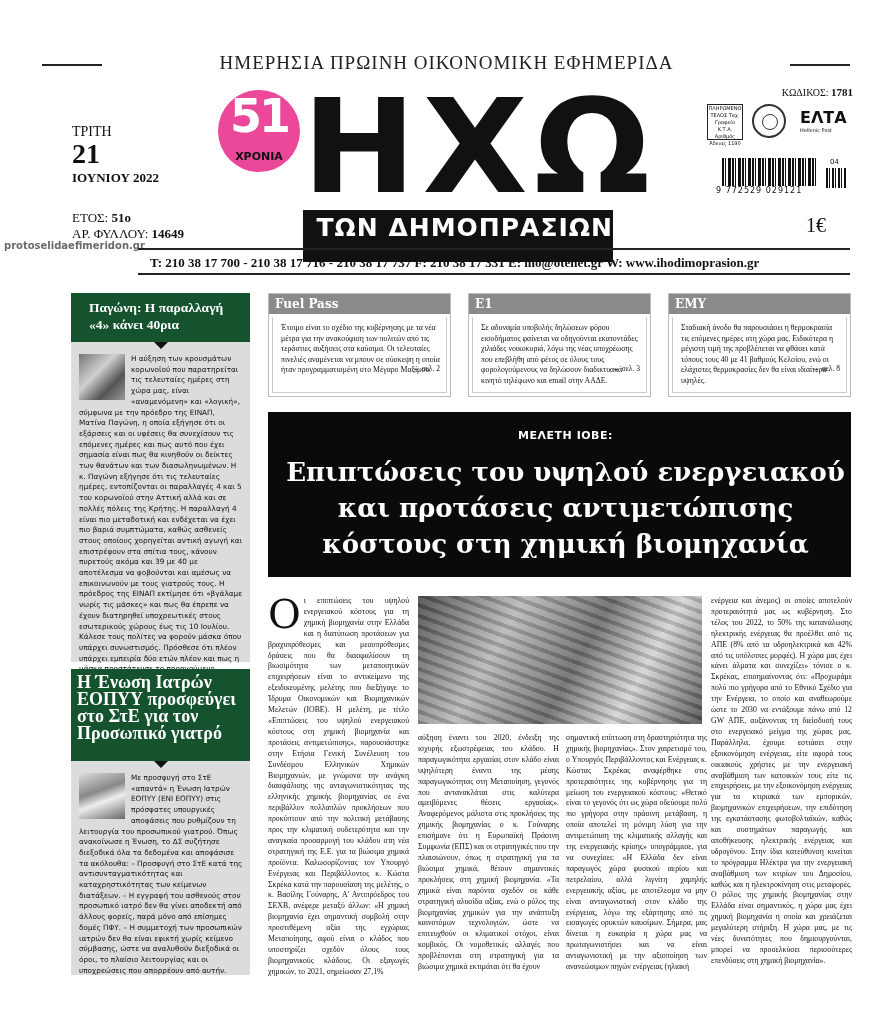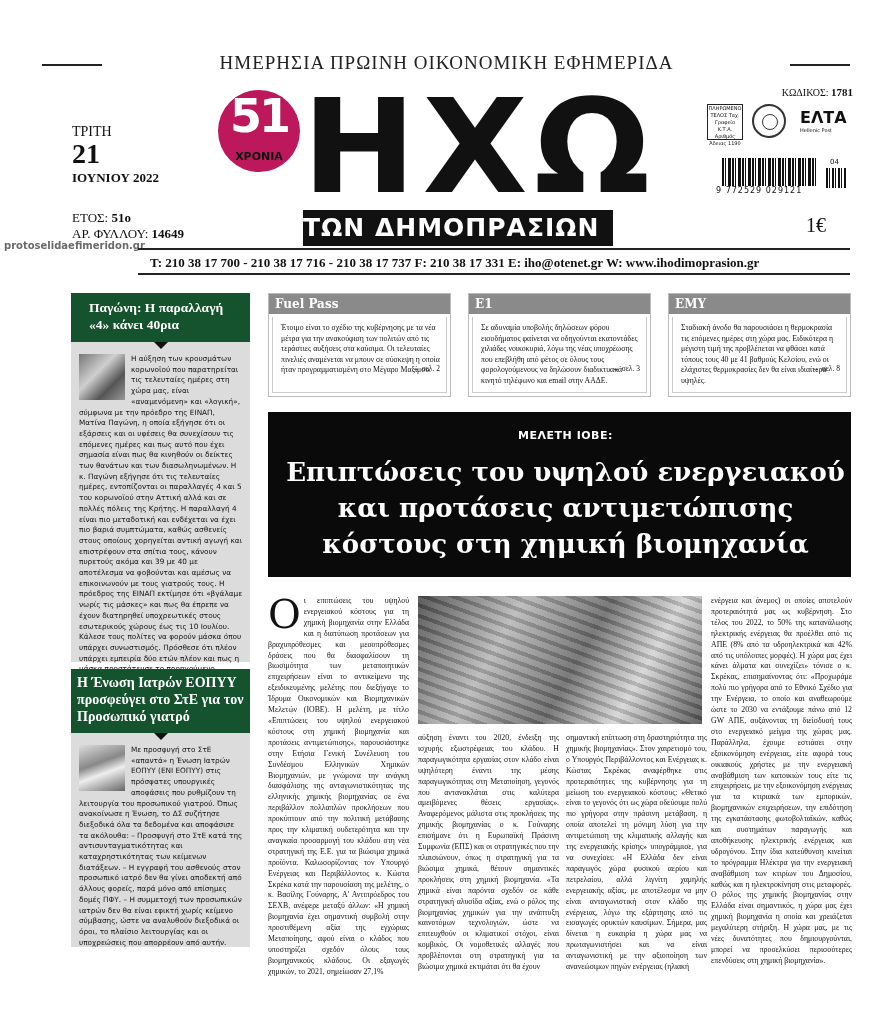--- a/index.html
+++ b/index.html
@@ -7,25 +7,25 @@
   .abs { position: absolute; }
   .tagline { top: 52px; left: 0; width: 893px; text-align: center; font-family: "Liberation Serif", serif; font-size: 19px; letter-spacing: 1px; color: #222; }
   .tagline-rule { top: 64px; height: 2px; background: #222; }
   .date-block { left: 72px; font-family: "Liberation Serif", serif; }
   .day { top: 124px; font-size: 14px; }
   .daynum { top: 140px; font-size: 28px; font-weight: bold; line-height: 28px; }
   .month { top: 170px; font-size: 13px; font-weight: bold; }
   .year-line { top: 210px; font-size: 13px; }
   .issue-line { top: 226px; font-size: 13px; }
   .watermark { left: 4px; top: 240px; font-family: "DejaVu Sans", sans-serif; font-size: 10px; font-weight: bold; color: #6a6a6a; }
-  .circle51 { left: 218px; top: 90px; width: 82px; height: 82px; border-radius: 50%; background: #be185d; color: #fff; text-align: center; }
+  .circle51 { left: 218px; top: 90px; width: 82px; height: 82px; border-radius: 50%; background: #ec4899; color: #fff; text-align: center; }
   .circle51 .n { display: block; font-family: "DejaVu Sans", sans-serif; font-size: 46px; font-weight: bold; line-height: 52px; letter-spacing: -3px; }
   .chroniа { left: 218px; top: 150px; width: 82px; text-align: center; font-family: "DejaVu Sans", sans-serif; font-size: 11px; font-weight: bold; }
   .masthead { left: 302px; top: 82px; font-family: "DejaVu Sans", sans-serif; font-size: 130px; font-weight: bold; line-height: 130px; letter-spacing: 6px; transform: scaleX(1.05); transform-origin: left; }
-  .subhead { left: 303px; top: 210px; width: 310px; height: 36px; background: #111; color: #fff; text-align: left; font-family: "DejaVu Sans", sans-serif; font-size: 25px; font-weight: bold; line-height: 36px; letter-spacing: 1px; }
+  .subhead { left: 303px; top: 210px; width: 310px; height: 52px; background: #111; color: #fff; text-align: right; font-family: "DejaVu Sans", sans-serif; font-size: 25px; font-weight: bold; line-height: 36px; letter-spacing: 1px; }
   .contact-rule-top { left: 138px; top: 248px; width: 712px; height: 2px; background: #222; }
   .contact { left: 150px; top: 255px; width: 700px; font-family: "Liberation Serif", serif; font-size: 13px; font-weight: bold; white-space: nowrap; }
   .contact-rule-bot { left: 138px; top: 273px; width: 712px; height: 2px; background: #222; }
   .code { right: 40px; top: 86px; font-family: "Liberation Serif", serif; font-size: 10px; }
   .code b { font-size: 11px; }
   .stamp { left: 707px; top: 104px; width: 36px; height: 36px; border: 1px solid #222; font-size: 5px; text-align: center; line-height: 7px; font-family: "DejaVu Sans", sans-serif; }
   .seal { left: 752px; top: 104px; width: 34px; height: 34px; border: 2px solid #333; border-radius: 50%; }
   .seal::after { content: ""; position: absolute; left: 8px; top: 8px; width: 14px; height: 14px; border: 1px solid #333; border-radius: 50%; }
   .elta { left: 792px; top: 108px; font-family: "DejaVu Sans", sans-serif; font-size: 16px; font-weight: bold; margin-left: 8px; }
   .elta small { display: block; font-size: 5px; font-weight: normal; }
@@ -98,21 +98,21 @@
 
 <div class="abs left-col">
   <div>
     <div class="boxhead" style="padding:6px 18px 9px;font-size:13.5px;">Παγώνη: Η παραλλαγή «4» κάνει 40ρια</div>
     <div class="boxbody" style="height:320px;">
       <div class="thumb"></div>
       <span>Η αύξηση των κρουσμάτων κορωνοϊού που παρατηρείται τις τελευταίες ημέρες στη χώρα μας, είναι «αναμενόμενη» και «λογική», σύμφωνα με την πρόεδρο της ΕΙΝΑΠ, Ματίνα Παγώνη, η οποία εξήγησε ότι οι εξάρσεις και οι υφέσεις θα συνεχίσουν τις επόμενες ημέρες και πως αυτό που έχει σημασία είναι πως θα κινηθούν οι δείκτες των θανάτων και των διασωληνωμένων. Η κ. Παγώνη εξήγησε ότι τις τελευταίες ημέρες, εντοπίζονται οι παραλλαγές 4 και 5 του κορωνοϊού στην Αττική αλλά και σε πολλές πόλεις της Κρήτης. Η παραλλαγή 4 είναι πιο μεταδοτική και ενδέχεται να έχει πιο βαριά συμπτώματα, καθώς ασθενείς στους οποίους χορηγείται αντική αγωγή και επιστρέφουν στα σπίτια τους, κάνουν πυρετούς ακόμα και 39 με 40 με αποτέλεσμα να φοβούνται και αμέσως να επικοινωνούν με τους γιατρούς τους. Η πρόεδρος της ΕΙΝΑΠ εκτίμησε ότι «βγάλαμε νωρίς τις μάσκες» και πως θα έπρεπε να έχουν διατηρηθεί υποχρεωτικές στους εσωτερικούς χώρους έως τις 10 Ιουλίου. Κάλεσε τους πολίτες να φορούν μάσκα όπου υπάρχει συνωστισμός. Πρόσθεσε ότι πλέον υπάρχει εμπειρία δύο ετών πλέον και πως η μάσκα προστάτευσε το προηγούμενο διάστημα όχι μόνο από τον κορωνοϊό αλλά και από την γρίπη.</span>
     </div>
   </div>
   <div style="margin-top:7px;">
-    <div class="boxhead" style="font-size:14px;padding:5px 6px 8px;">Η Ένωση Ιατρών ΕΟΠΥΥ προσφεύγει στο ΣτΕ για τον Προσωπικό γιατρό</div>
+    <div class="boxhead" style="font-size:18px;padding:5px 6px 19px;">Η Ένωση Ιατρών ΕΟΠΥΥ προσφεύγει στο ΣτΕ για τον Προσωπικό γιατρό</div>
     <div class="boxbody" style="height:214px;">
       <div class="thumb thumb2"></div>
       <span>Με προσφυγή στο ΣτΕ «απαντά» η Ένωση Ιατρών ΕΟΠΥΥ (ΕΝΙ ΕΟΠΥΥ) στις πρόσφατες υπουργικές αποφάσεις που ρυθμίζουν τη λειτουργία του προσωπικού γιατρού. Όπως ανακοίνωσε η Ένωση, το ΔΣ συζήτησε διεξοδικά όλα τα δεδομένα και αποφάσισε τα ακόλουθα: – Προσφυγή στο ΣτΕ κατά της αντισυνταγματικότητας και καταχρηστικότητας των κείμενων διατάξεων. – Η εγγραφή του ασθενούς στον προσωπικό ιατρό δεν θα γίνει αποδεκτή από άλλους φορείς, παρά μόνο από επίσημες δομές ΠΦΥ. – Η συμμετοχή των προσωπικών ιατρών δεν θα είναι εφικτή χωρίς κείμενο σύμβασης, ώστε να αναλυθούν διεξοδικά οι όροι, το πλαίσιο λειτουργίας και οι υποχρεώσεις που απορρέουν από αυτήν.</span>
     </div>
   </div>
 </div>
 
 <div class="abs brief" style="left:268px;">
   <div class="bh">Fuel Pass</div>
   <div class="bb"><span>Έτοιμο είναι το σχέδιο της κυβέρνησης με τα νέα μέτρα για την ανακούφιση των πολιτών από τις τεράστιες αυξήσεις στα καύσιμα. Οι τελευταίες πινελιές αναμένεται να μπουν σε σύσκεψη η οποία ήταν προγραμματισμένη στο Μέγαρο Μαξίμου.</span><span class="ref">→ σελ. 2</span></div>

